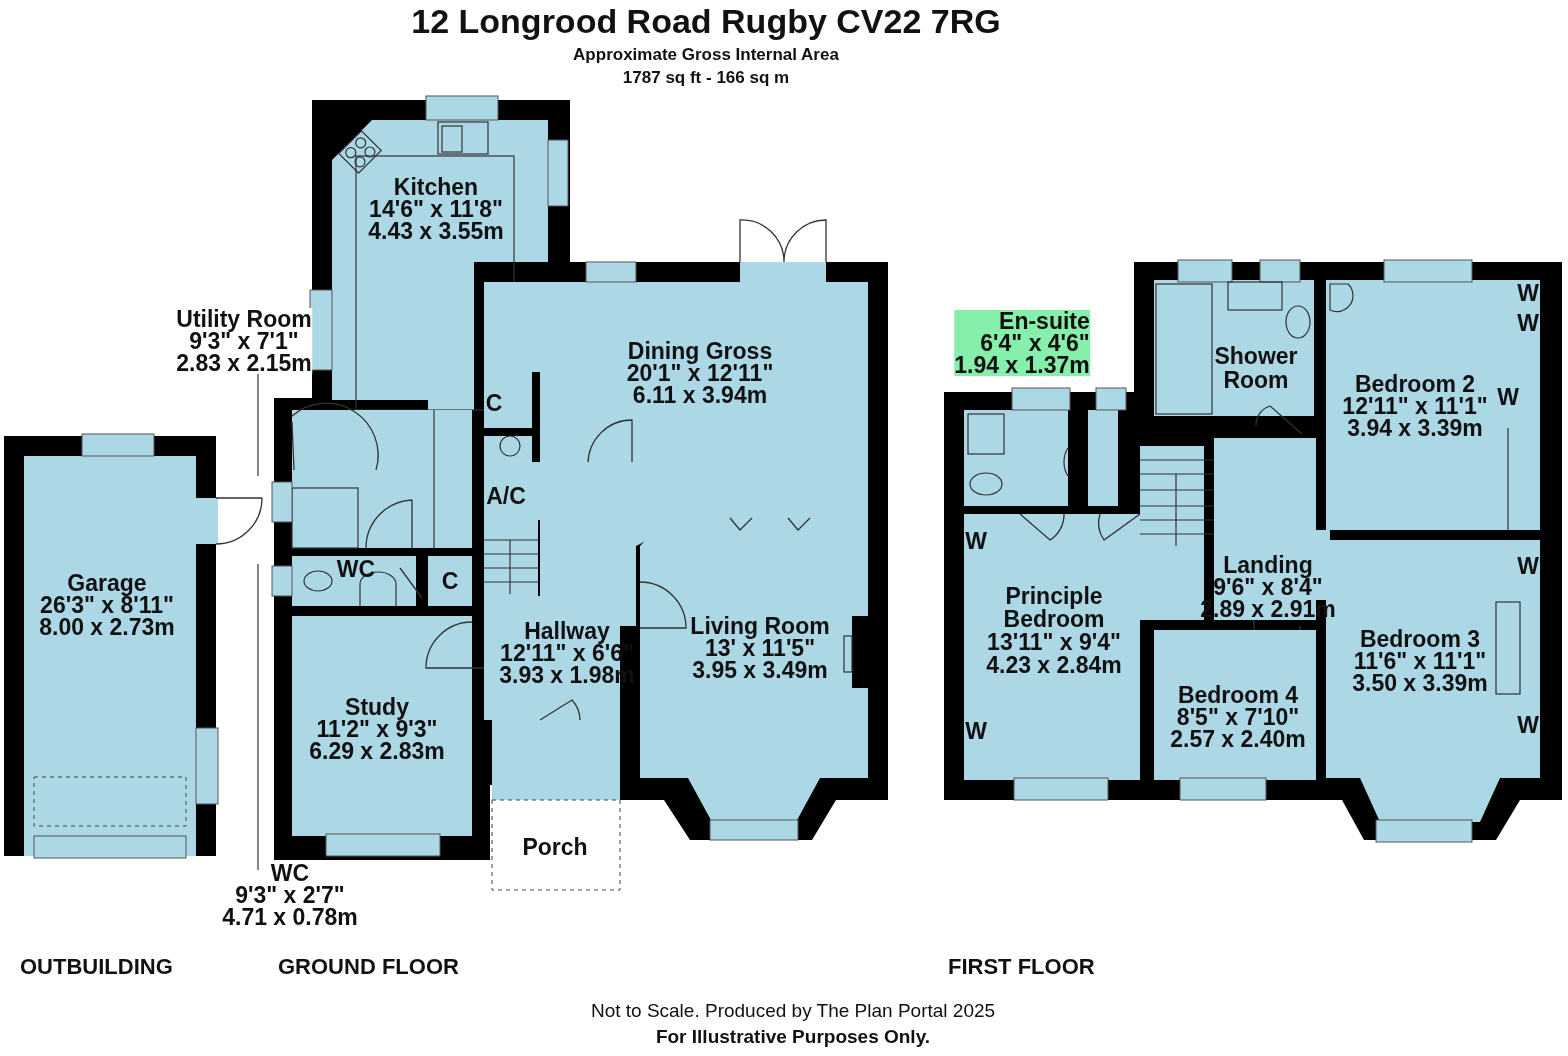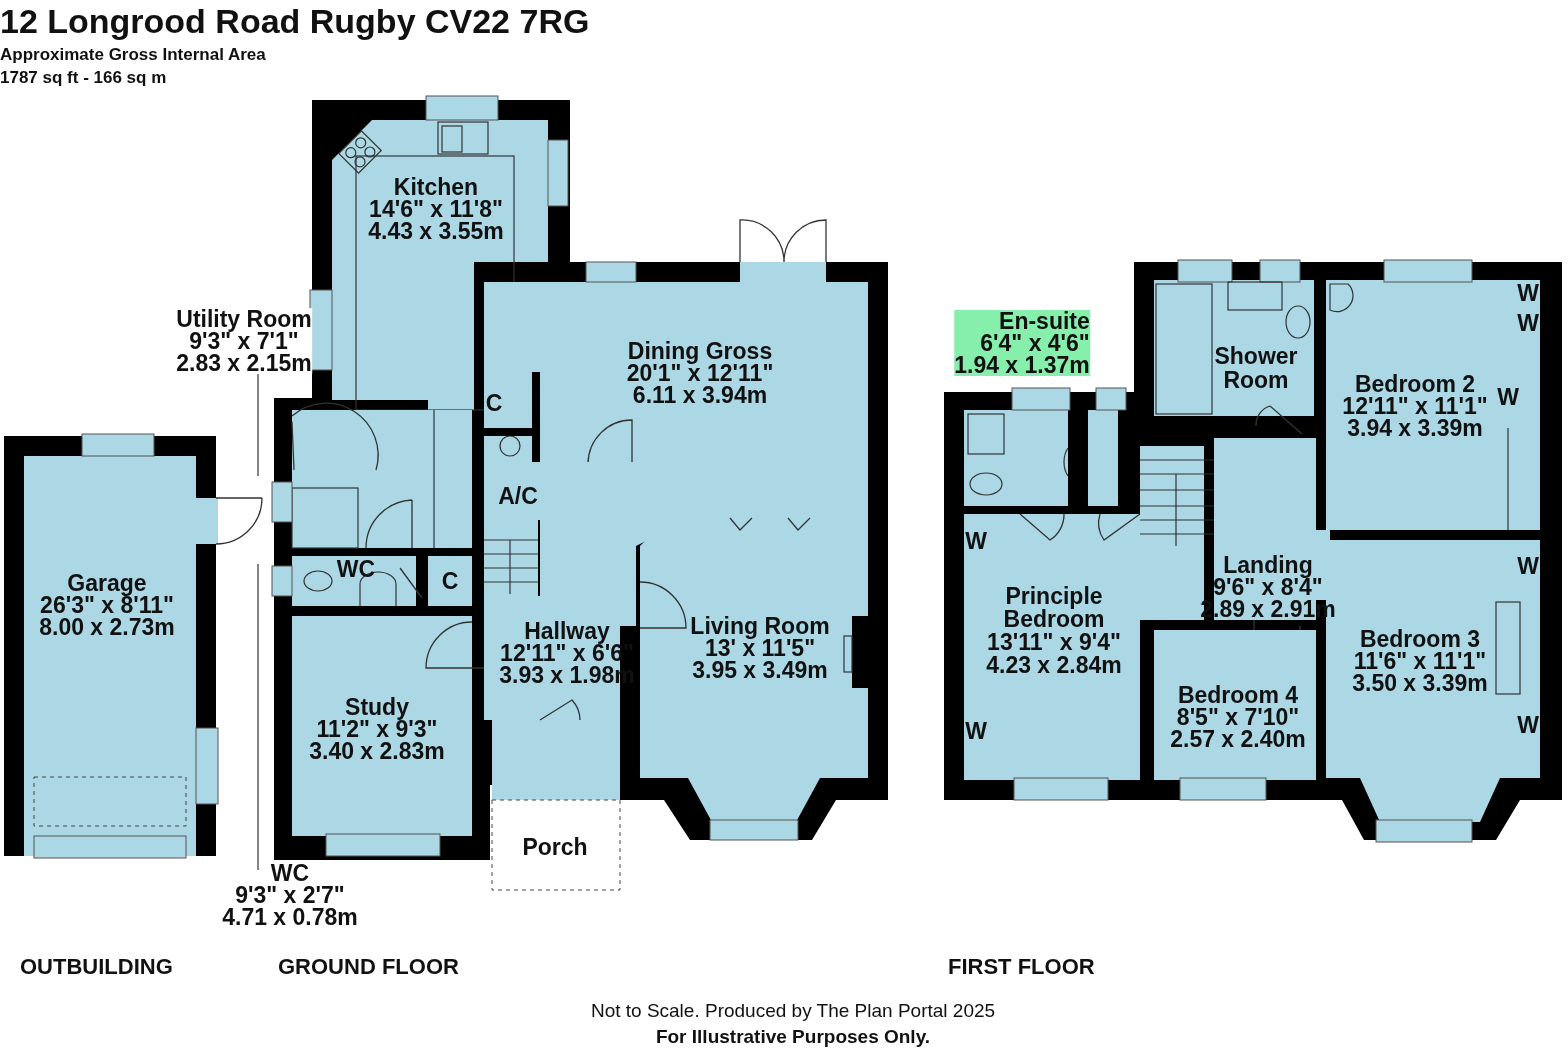--- a/index.html
+++ b/index.html
@@ -1,17 +1,17 @@
 <!DOCTYPE html>
 <html><head>
 <meta charset="utf-8">
 <style>
   html,body{margin:0;padding:0;background:#ffffff;}
   body{width:1568px;height:1056px;position:relative;overflow:hidden;font-family:"Liberation Sans",sans-serif;color:#111;}
-  .hdr{position:absolute;left:0;width:1412px;text-align:left;font-weight:bold;}
+  .hdr{position:absolute;left:0;width:1412px;text-align:center;font-weight:bold;}
   #title{top:2px;font-size:34px;}
   #sub1{top:45px;font-size:17px;}
   #sub2{top:68px;font-size:17px;}
   svg#plan{position:absolute;left:0;top:0;}
   .room{fill:#acd7e5;}
   .wall{fill:#000;}
   .win{fill:#acd7e5;stroke:#555;stroke-width:1;}
   .thin{fill:none;stroke:#333;stroke-width:1.2;}
   .door{fill:none;stroke:#333;stroke-width:1.3;}
   .dash{fill:none;stroke:#444;stroke-width:1;stroke-dasharray:4,4;}
@@ -203,28 +203,28 @@
   <div>3.93 x 1.98m</div>
 </div>
 <div class="lbl" style="left:760px;top:615px;">
   <div>Living Room</div>
   <div>13' x 11'5"</div>
   <div>3.95 x 3.49m</div>
 </div>
 <div class="lbl" style="left:377px;top:696px;">
   <div>Study</div>
   <div>11'2" x 9'3"</div>
-  <div>3.40 x 2.83m</div>
+  <div>6.29 x 2.83m</div>
 </div>
 <div class="lbl" style="left:555px;top:836px;">
   <div>Porch</div>
 </div>
 
 <div class="lbl" style="left:494px;top:392px;">C</div>
-<div class="lbl" style="left:518px;top:485px;text-align:right;">A/C</div>
+<div class="lbl" style="left:506px;top:485px;text-align:right;">A/C</div>
 <div class="lbl" style="left:356px;top:558px;">WC</div>
 <div class="lbl" style="left:450px;top:570px;">C</div>
 
 <div class="lbl" style="left:1022px;top:310px;background:#86efac;text-align:right;">
   <div>En-suite</div>
   <div>6'4" x 4'6"</div>
   <div>1.94 x 1.37m</div>
 </div>
 <div class="lbl" style="left:1256px;top:344px;line-height:24px;">
   <div>Shower</div>

